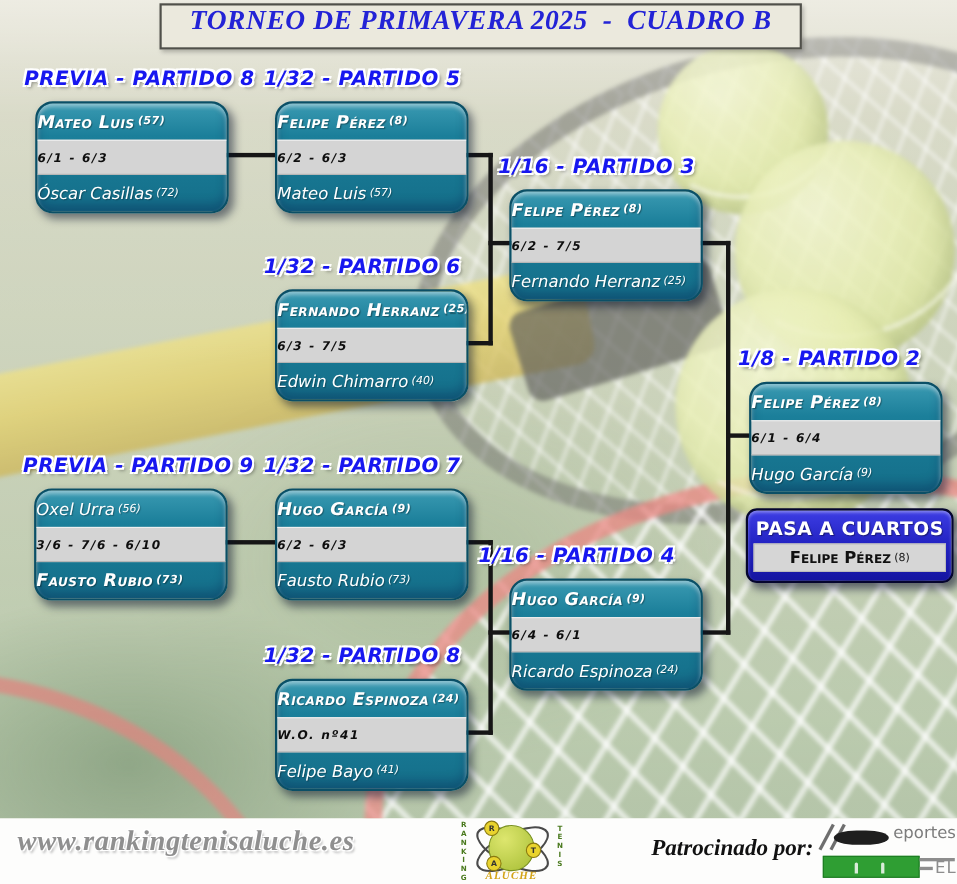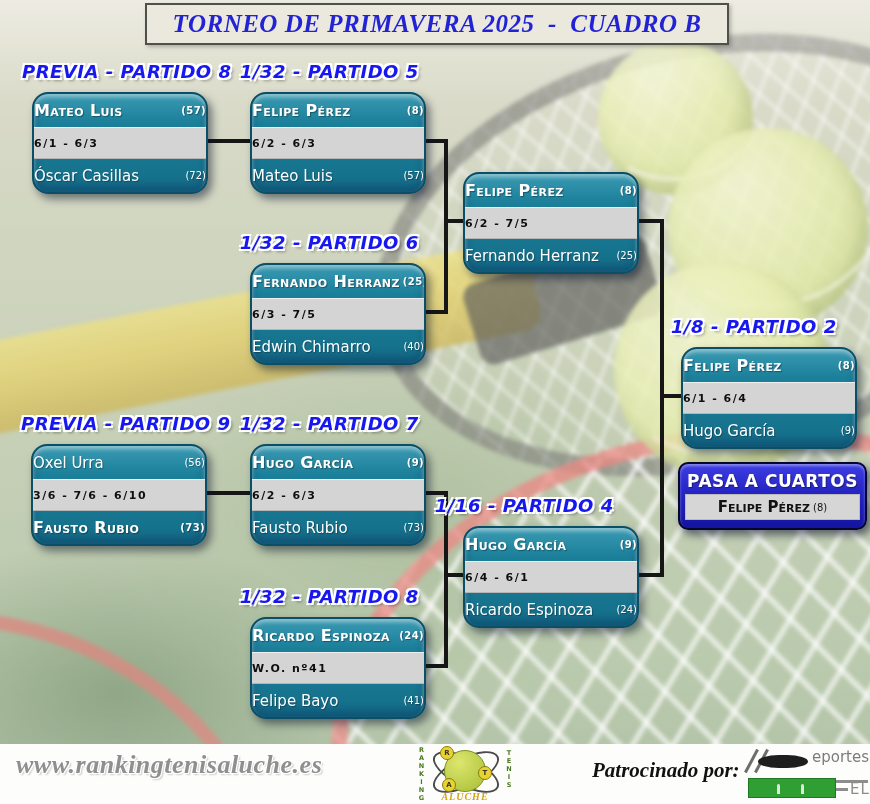--- a/index.html
+++ b/index.html
@@ -34,35 +34,35 @@
   .ball{position:absolute;border-radius:50%;opacity:.85;
         background:radial-gradient(circle at 36% 30%,#eff3c2 0%,#e2ea9f 40%,#d0dc80 72%,#bdca6a 100%);
         box-shadow:inset -8px -10px 18px rgba(90,110,40,.35);}
   .ball .seam{position:absolute;left:-18%;top:-42%;width:128%;height:128%;border:4px solid transparent;
               border-bottom-color:rgba(252,253,235,.65);border-radius:50%;transform:rotate(-18deg);}
   .wash{position:absolute;inset:0;background:linear-gradient(180deg,rgba(255,255,255,.50) 0%,rgba(255,255,255,.24) 14%,rgba(255,255,255,.26) 70%,rgba(255,255,255,.30) 100%);}
 
   
   .title-box{position:absolute;left:145px;top:3px;width:580px;height:38px;background:#ebe9dd;
              border:2px solid #50504a;box-shadow:2px 2px 4px rgba(0,0,0,.25);
-             display:flex;align-items:center;justify-content:center;}
+             display:flex;align-items:flex-start;justify-content:center;}
   .title-box span{font-family:"Liberation Serif",serif;font-style:italic;font-weight:700;font-size:25px;
                   color:#2323d6;letter-spacing:.5px;white-space:nowrap;}
 
   
   .round-label{position:absolute;width:192px;text-align:left;white-space:nowrap;
                font-style:italic;font-weight:700;font-size:18px;color:#1717ef;letter-spacing:.5px;
                text-shadow:-2px -2px 0 #fff,2px -2px 0 #fff,-2px 2px 0 #fff,2px 2px 0 #fff,3px 3px 3px rgba(0,0,0,.35);}
 
   
   .card{position:absolute;width:172px;height:98px;border-radius:16px;border:2px solid #0b4f66;
         background:linear-gradient(180deg,#3a9ab2 0%,#1b7f9a 30%,#146e89 100%);
         box-shadow:inset 0 3px 4px rgba(255,255,255,.45),inset 0 -6px 10px rgba(0,10,60,.28),4px 5px 8px rgba(5,15,40,.50);
         display:flex;flex-direction:column;overflow:hidden;}
-  .prow{display:flex;align-items:center;justify-content:space-between;white-space:nowrap;}
+  .prow{display:flex;align-items:center;justify-content:flex-start;white-space:nowrap;font-style:italic;}
   .prow.name{flex:1;color:#fff;}
   .winner{font-variant:small-caps;font-weight:700;font-size:16px;letter-spacing:.4px;
           text-shadow:1px 1px 1px rgba(0,0,0,.35);}
   .loser{font-weight:400;font-size:15px;text-shadow:1px 1px 1px rgba(0,0,0,.30);}
   .seed{font-size:10px;margin-left:3px;}
   .scoreband{height:30px;background:#d4d4d4;border-top:1px solid #efefef;border-bottom:1px solid #b5b5b5;}
   .scoretext{font-weight:700;font-size:11px;letter-spacing:1.5px;color:#0e0e0e;}
 
   
   .pasa{position:absolute;left:678px;top:462px;width:189px;height:68px;border-radius:10px;border:2px solid #05052e;
@@ -191,20 +191,21 @@
     </div>
     <div class="prow scoreband">
       <span class="scoretext">6/3 - 7/5</span>
     </div>
     <div class="prow name loser">
       <span>Edwin Chimarro</span>
       <span class="seed">(40)</span>
     </div>
   </div>
 
+  <div class="round-label" style="left:453px;top:141px">1/16 - PARTIDO 3</div>
   <div class="card" style="left:463px;top:172px">
     <div class="prow name winner">
       <span>Felipe Pérez</span>
       <span class="seed">(8)</span>
     </div>
     <div class="prow scoreband">
       <span class="scoretext">6/2 - 7/5</span>
     </div>
     <div class="prow name loser">
       <span>Fernando Herranz</span>

